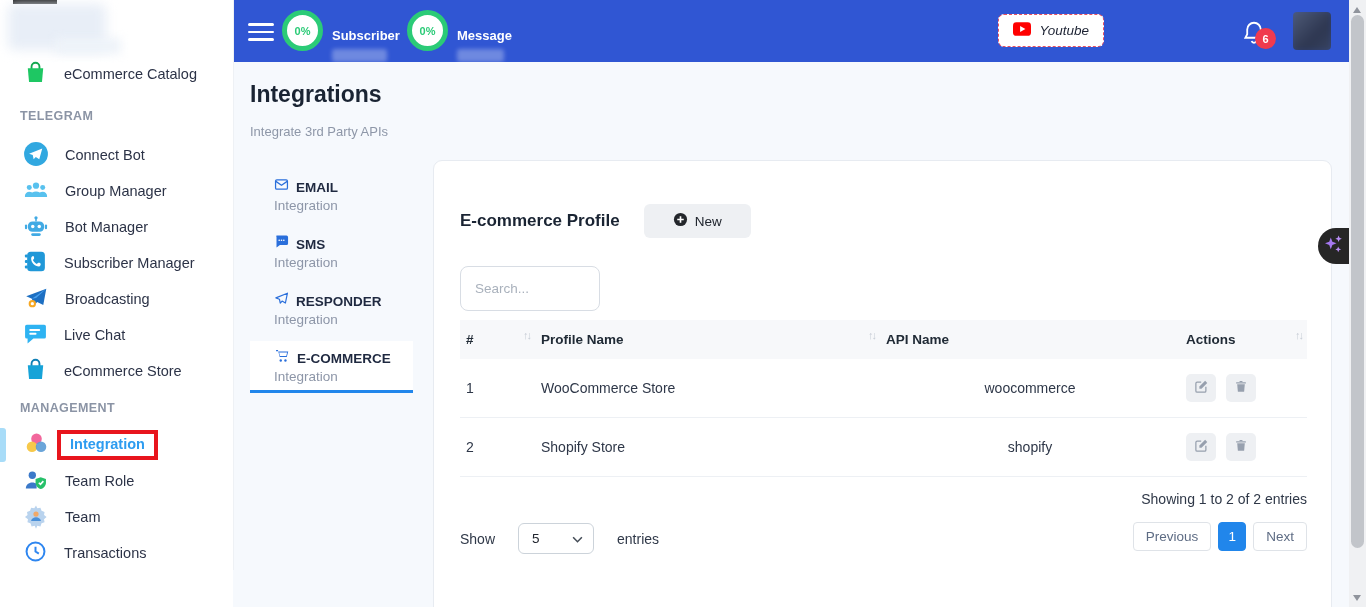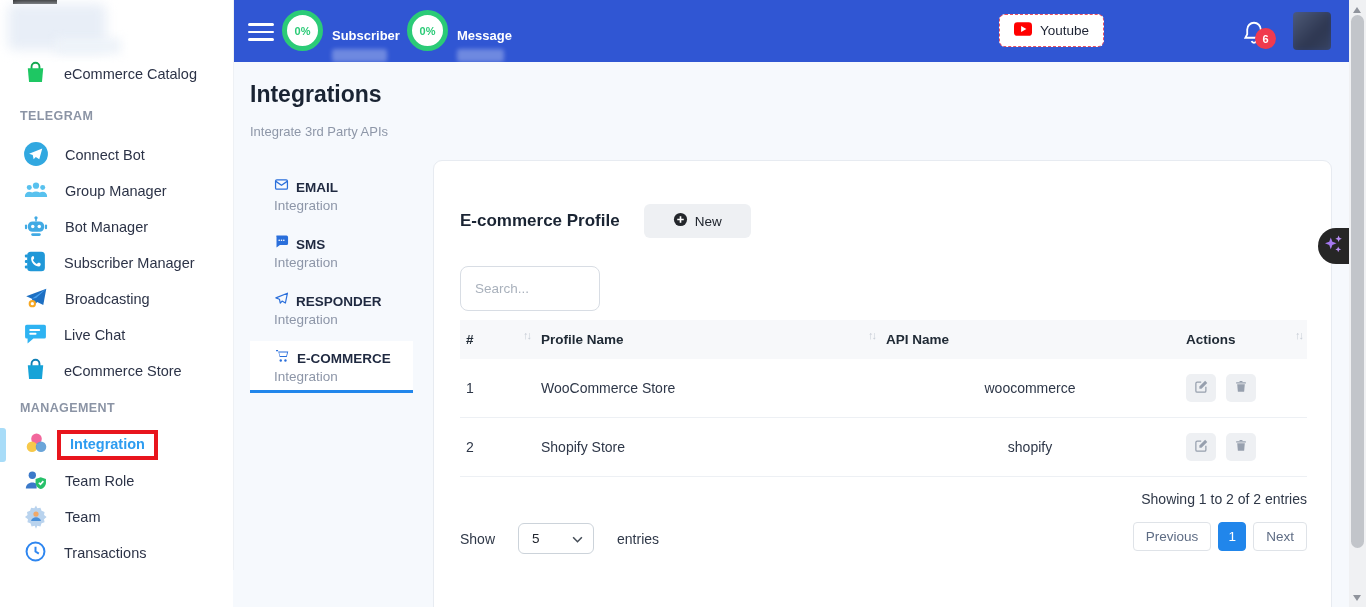--- a/index.html
+++ b/index.html
@@ -50,21 +50,21 @@
     display:flex; align-items:center; justify-content:center;
     font-size:11px; font-weight:bold; color:#2bcb77;
   }
   .stat-label { font-size:13px; font-weight:bold; color:#ffffff; margin-top:18px; }
   .stat-blur { width:55px; height:13px; margin-top:6px; border-radius:3px; background:rgba(255,255,255,.30); filter:blur(2px); }
   .pill-btn {
     position:absolute; top:14px; height:33px; background:#fff; border-radius:6px;
     display:flex; align-items:center; gap:8px; padding:0 14px;
     font-size:13.5px; color:#1d2333; cursor:pointer;
   }
-  .btn-youtube { right:245px; border:1px dashed #e85062; }
+  .btn-youtube { right:245px; border:1px dashed #e85062;font-style:italic; }
   .btn-discussion { right:125px; border:1px dashed #4a6ae0; }
   .bell-wrap { position:absolute; right:80px; top:19px; width:28px; height:30px; cursor:pointer; }
   .badge {
     position:absolute; top:9px; left:14px; width:21px; height:21px; border-radius:50%;
     background:#f03a4e; color:#fff; font-size:11px; font-weight:bold;
     display:flex; align-items:center; justify-content:center;
   }
   .avatar { position:absolute; right:18px; top:12px; width:38px; height:38px; border-radius:4px; overflow:hidden; cursor:pointer; }
   .avatar div { position:absolute; inset:-5px; background:linear-gradient(135deg,#55627f,#2d3650 60%,#3c4968); filter:blur(4px); }
 

